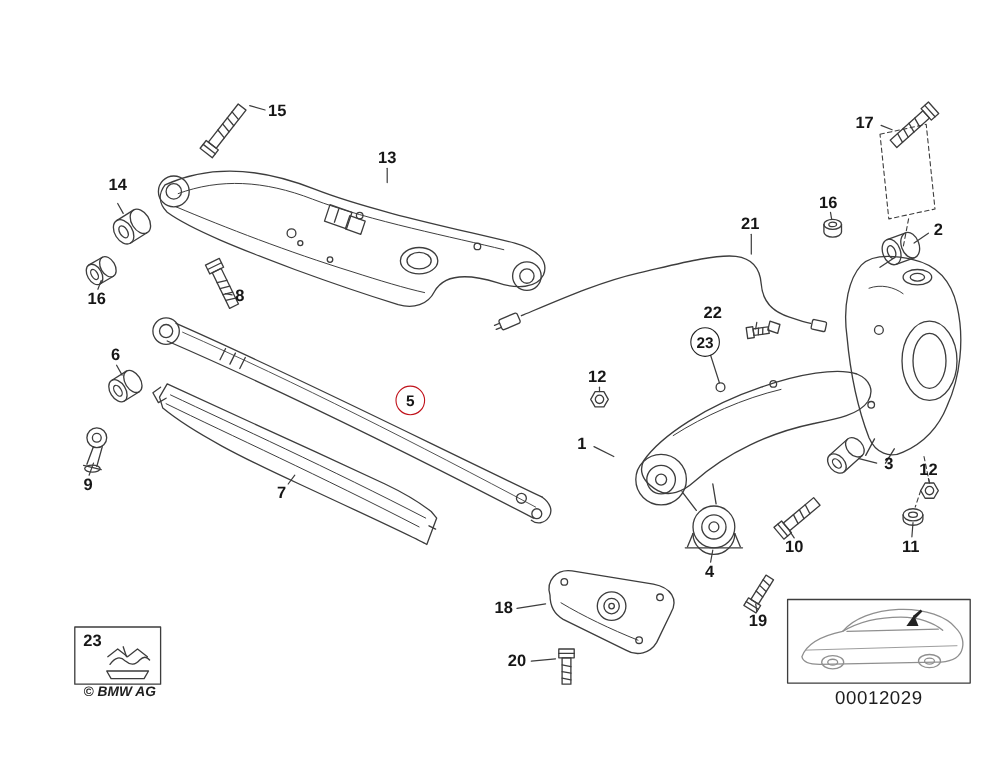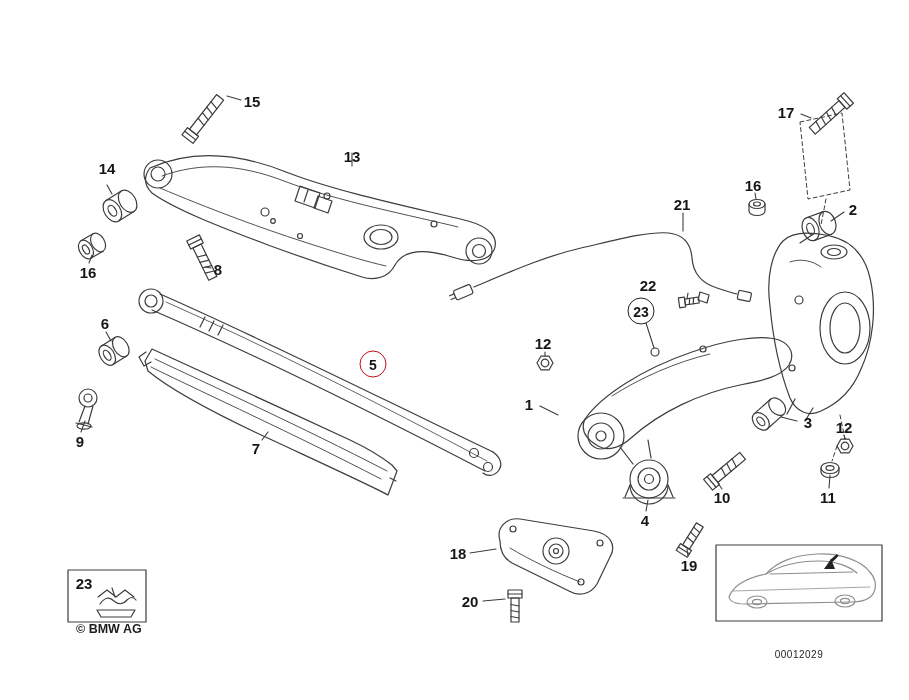--- a/index.html
+++ b/index.html
@@ -14,25 +14,25 @@
     position:absolute;transform:translate(-50%,-50%);
     font-weight:bold;font-size:15px;line-height:1;color:#161616;
     pointer-events:auto;white-space:nowrap;
   }
   .callout.circled{
     width:25px;height:25px;border:1.7px solid #222;border-radius:50%;
     display:flex;align-items:center;justify-content:center;font-size:14px;
     background:transparent;
   }
   .copyright{
-    position:absolute;left:76px;top:622px;font-size:12.5px;font-weight:bold;color:#1d1d1d;
+    position:absolute;left:76px;top:622px;font-size:12.5px;font-weight:bold;color:#1d1d1d;font-style:italic;
   }
   .diagcode{
     position:absolute;left:716px;top:625px;width:166px;text-align:center;
-    font-size:10px;color:#1d1d1d;letter-spacing:0.5px;margin-top:24px;
+    font-size:17px;color:#1d1d1d;letter-spacing:0.5px;
   }
 </style>
 </head>
 <body>
 
 <div class="stage">
 
   <svg class="artwork" width="909" height="700" viewBox="0 0 909 700">
     <g stroke="#3d3d3d" fill="none" stroke-width="1.2" stroke-linecap="round" stroke-linejoin="round">
 
@@ -326,21 +326,21 @@
           <path d="M824,569 l7,-10 4,10 Z"></path>
           <path d="M830,560 l7,-6 1.5,2 -6,6 Z"></path>
         </g>
       </g>
 
     </g>
   </svg>
 
   <div class="callout-layer">
       <div class="callout" style="left: 252px; top: 101px;">15</div>
-      <div class="callout" style="left: 352px; top: 144px; margin-top: 12px;">13</div>
+      <div class="callout" style="left: 352px; top: 144px;">13</div>
       <div class="callout" style="left: 107px; top: 168px;">14</div>
       <div class="callout" style="left: 88px; top: 272px;">16</div>
       <div class="callout" style="left: 218px; top: 269px;">8</div>
       <div class="callout" style="left: 105px; top: 323px;">6</div>
       <div class="callout" style="left: 80px; top: 441px;">9</div>
       <div class="callout" style="left: 256px; top: 448px;">7</div>
       <div class="callout circled" style="left: 373px; top: 364px; border-color: rgb(192, 17, 26);">5</div>
       <div class="callout" style="left: 543px; top: 343px;">12</div>
       <div class="callout" style="left: 529px; top: 404px;">1</div>
       <div class="callout" style="left: 682px; top: 204px;">21</div>

